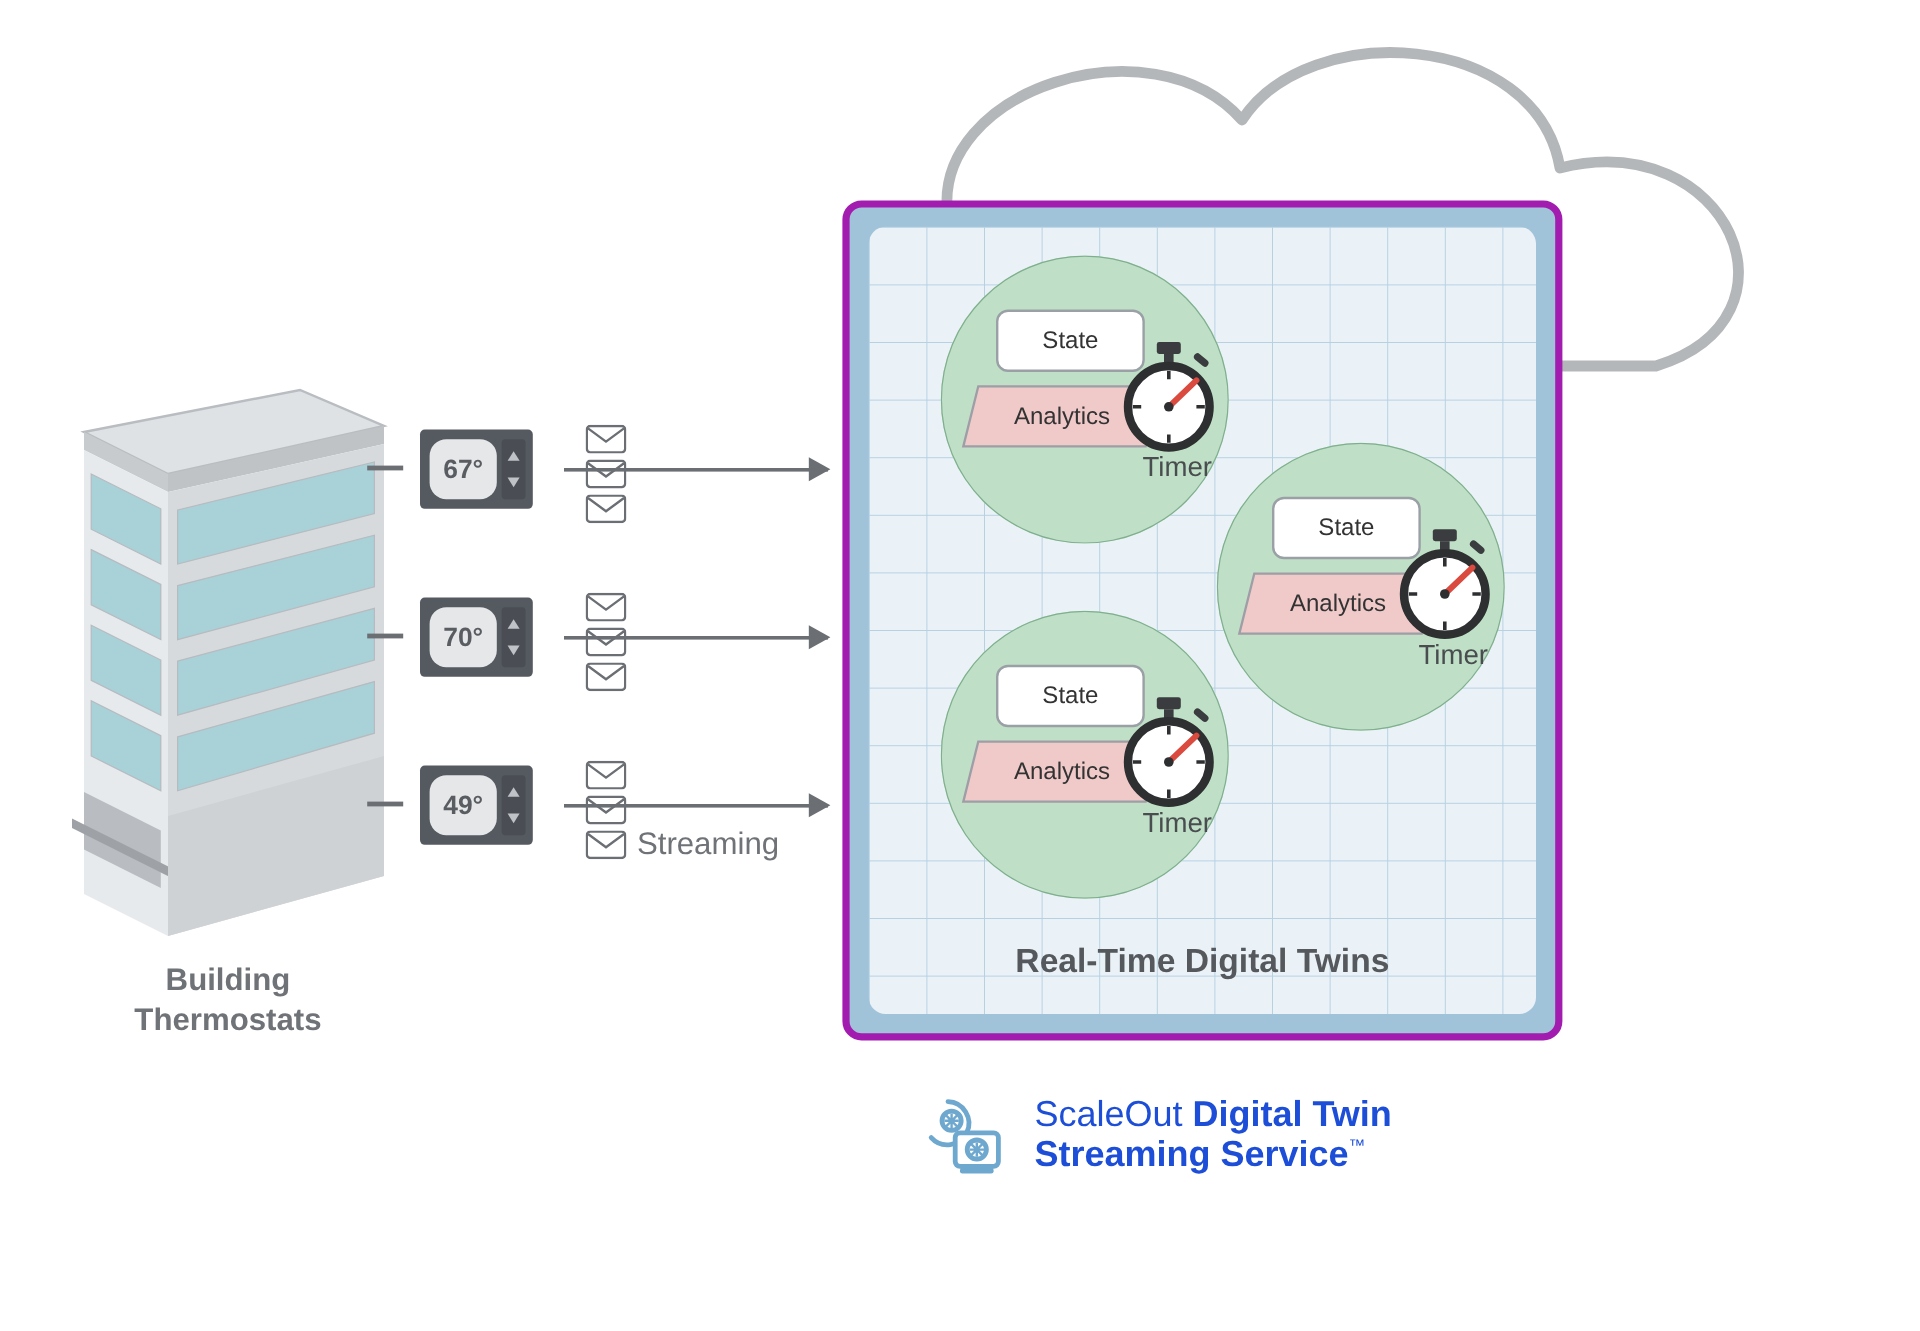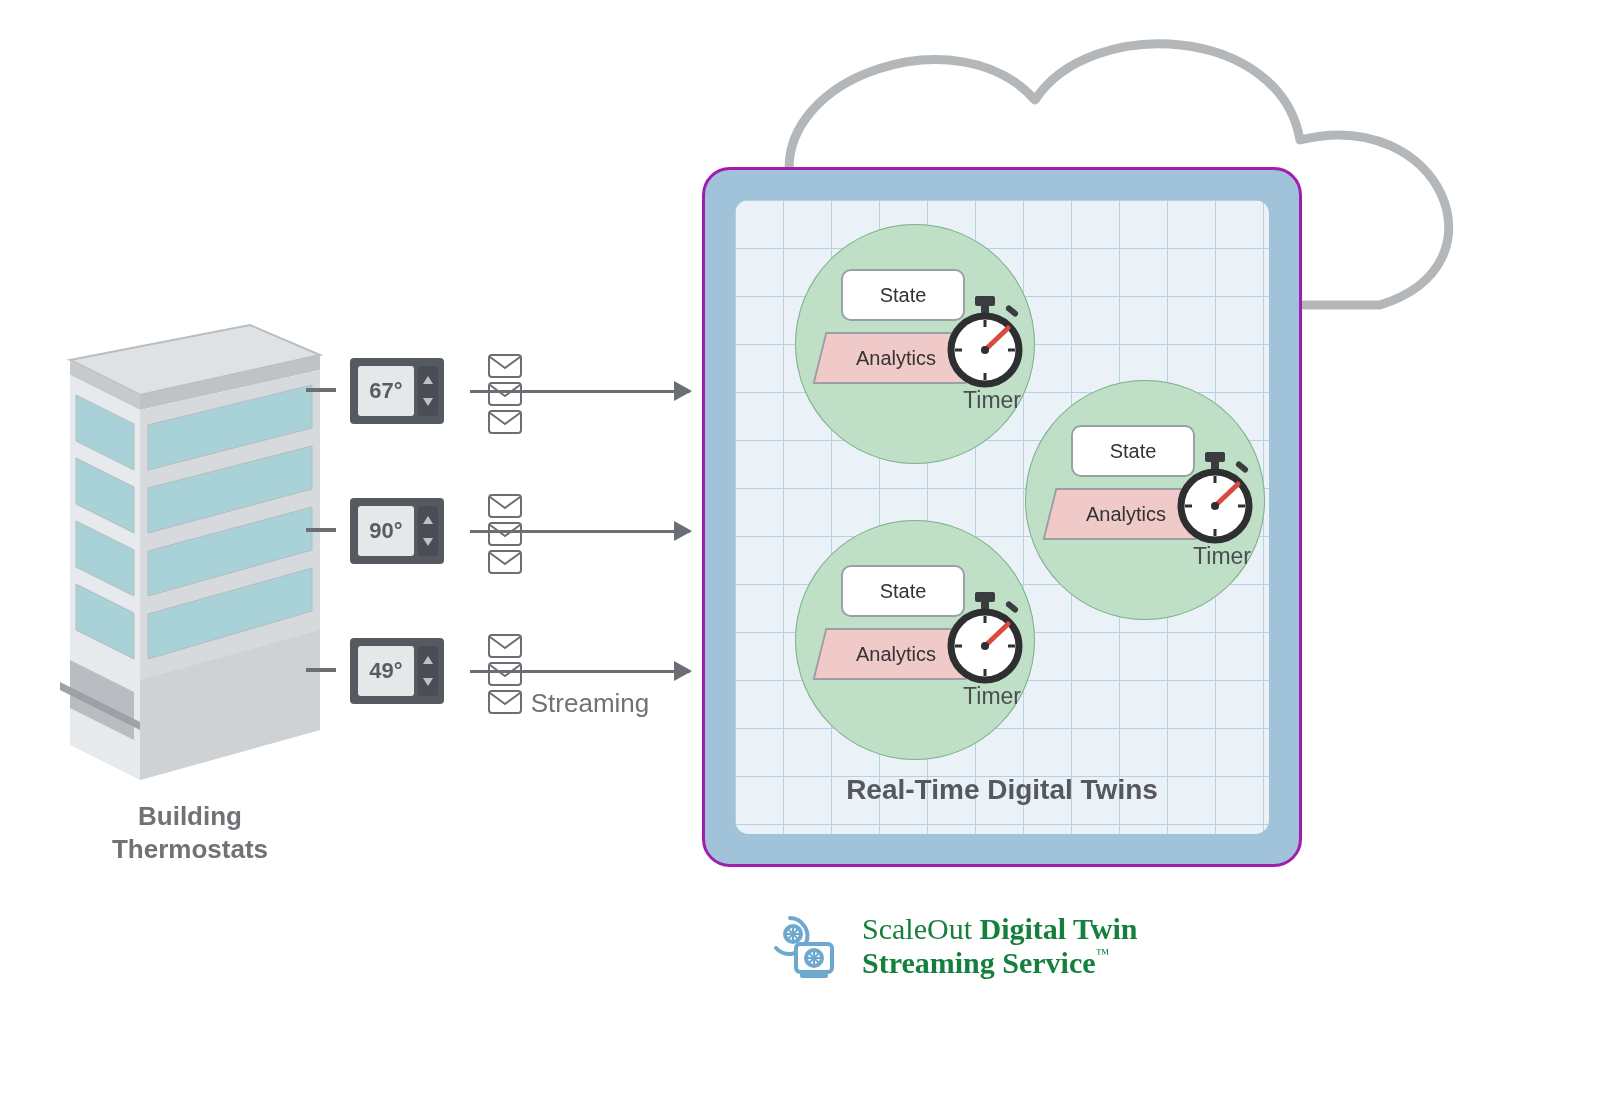--- a/index.html
+++ b/index.html
@@ -3,22 +3,22 @@
 <meta charset="utf-8">
 <style>
   html,body{margin:0;padding:0;background:#fff;font-family:"Helvetica Neue",Arial,sans-serif;}
   .stage{position:relative;width:1600px;height:1109px;}
   
   .caption{color:#6f7276;font-weight:600;text-align:center;position:absolute;}
   
   .cloud{position:absolute;left:640px;top:5px;}
   
   .panel{position:absolute;left:702px;top:167px;width:600px;height:700px;
-         border:3px solid #a21caf;border-radius:28px;background:#a1c3da;
-         box-sizing:border-box;padding:30px;}
+         border:6px solid #a21caf;border-radius:16px;background:#a1c3da;
+         box-sizing:border-box;padding:16px;}
   .panel-inner{width:100%;height:100%;border-radius:14px;background:#eaf2f8;
          box-sizing:border-box;position:relative;
          background-image:
            linear-gradient(#b7d1e3 1px,transparent 1px),
            linear-gradient(90deg,#b7d1e3 1px,transparent 1px);
          background-size:48px 48px;}
   .panel-caption{position:absolute;left:0;right:0;bottom:28px;color:#55585c;
          font-weight:700;font-size:28px;text-align:center;margin-top:36px;}
   
   .twin{position:absolute;width:240px;height:240px;border-radius:50%;
@@ -31,38 +31,38 @@
         transform:skewX(-14deg);text-align:center;line-height:48px;
         font-size:20px;color:#333;font-weight:500;}
   .analytics-box span{display:inline-block;transform:skewX(14deg);}
   .stopwatch{position:absolute;right:10px;top:70px;}
   .timer-label{position:absolute;right:14px;top:163px;font-size:23px;color:#4a4d50;font-weight:500;}
   
   .building-label{left:60px;top:800px;width:260px;font-size:26px;line-height:1.25;}
   
   .thermo{position:absolute;width:94px;height:66px;background:#555960;border-radius:4px;}
   .thermo .dash{position:absolute;left:-44px;top:30px;width:30px;height:4px;background:#6b6f74;}
-  .thermo .screen{position:absolute;left:8px;top:8px;width:56px;height:50px;background:#e6e7e8;border-radius:3px;
+  .thermo .screen{position:absolute;left:8px;top:8px;width:56px;height:50px;background:#e6e7e8;border-radius:14px;
        text-align:center;line-height:50px;color:#595d62;font-weight:600;font-size:22px;}
   .thermo .btns{position:absolute;right:6px;top:8px;width:20px;height:50px;background:#4a4e54;border-radius:3px;}
   .thermo .btns:before,.thermo .btns:after{content:"";position:absolute;left:5px;width:0;height:0;border-left:5px solid transparent;border-right:5px solid transparent;}
   .thermo .btns:before{top:10px;border-bottom:8px solid #bfc2c6;}
   .thermo .btns:after{bottom:10px;border-top:8px solid #bfc2c6;}
   
   .msgrow{position:absolute;}
   .arrow{position:absolute;top:36px;height:3px;background:#6b6f74;width:220px;left:0;}
   .arrow:after{content:"";position:absolute;right:-2px;top:-9px;width:0;height:0;
        border-left:18px solid #6b6f74;border-top:10px solid transparent;border-bottom:10px solid transparent;}
   .env{display:inline-block;width:34px;height:24px;margin-right:8px;position:relative;top:0;}
   .env svg{display:block;}
   .envs{position:absolute;left:18px;top:0;}
   .msg-label{left:480px;top:688px;width:220px;font-size:26px;color:#6f7276;font-weight:500;}
   
   .footer{position:absolute;left:770px;top:910px;display:flex;align-items:center;gap:20px;}
-  .footer .logo-text{font-size:30px;color:#15803d;line-height:1.15;font-family:Liberation Serif, serif;}
+  .footer .logo-text{font-size:30px;color:#1d4ed8;line-height:1.15;}
   .footer .logo-text .light{font-weight:400;}
   .footer .logo-text .bold{font-weight:700;}
   .footer .logo-text .tm{font-size:14px;vertical-align:top;}
 </style>
 </head>
 <body>
 
 <div class="stage">
 
   <svg class="cloud" width="870" height="360" viewBox="0 0 870 360">
@@ -192,21 +192,21 @@
       <span class="env"><svg width="34" height="24">
             <rect x="1" y="1" width="32" height="22" rx="3" fill="none" stroke="#6b6f74" stroke-width="2"></rect>
             <polyline points="2,3 17,14 32,3" fill="none" stroke="#6b6f74" stroke-width="2"></polyline>
           </svg></span>
     </div>
     <div class="arrow"></div>
   </div>
 
   <div class="thermo" style="left:350px;top:498px">
     <div class="dash"></div>
-    <div class="screen">90°</div>
+    <div class="screen">70°</div>
     <div class="btns"></div>
   </div>
   <div class="msgrow" style="left:470px;top:494px">
     <div class="envs">
       <span class="env"><svg width="34" height="24">
             <rect x="1" y="1" width="32" height="22" rx="3" fill="none" stroke="#6b6f74" stroke-width="2"></rect>
             <polyline points="2,3 17,14 32,3" fill="none" stroke="#6b6f74" stroke-width="2"></polyline>
           </svg></span>
       <span class="env"><svg width="34" height="24">
             <rect x="1" y="1" width="32" height="22" rx="3" fill="none" stroke="#6b6f74" stroke-width="2"></rect>

